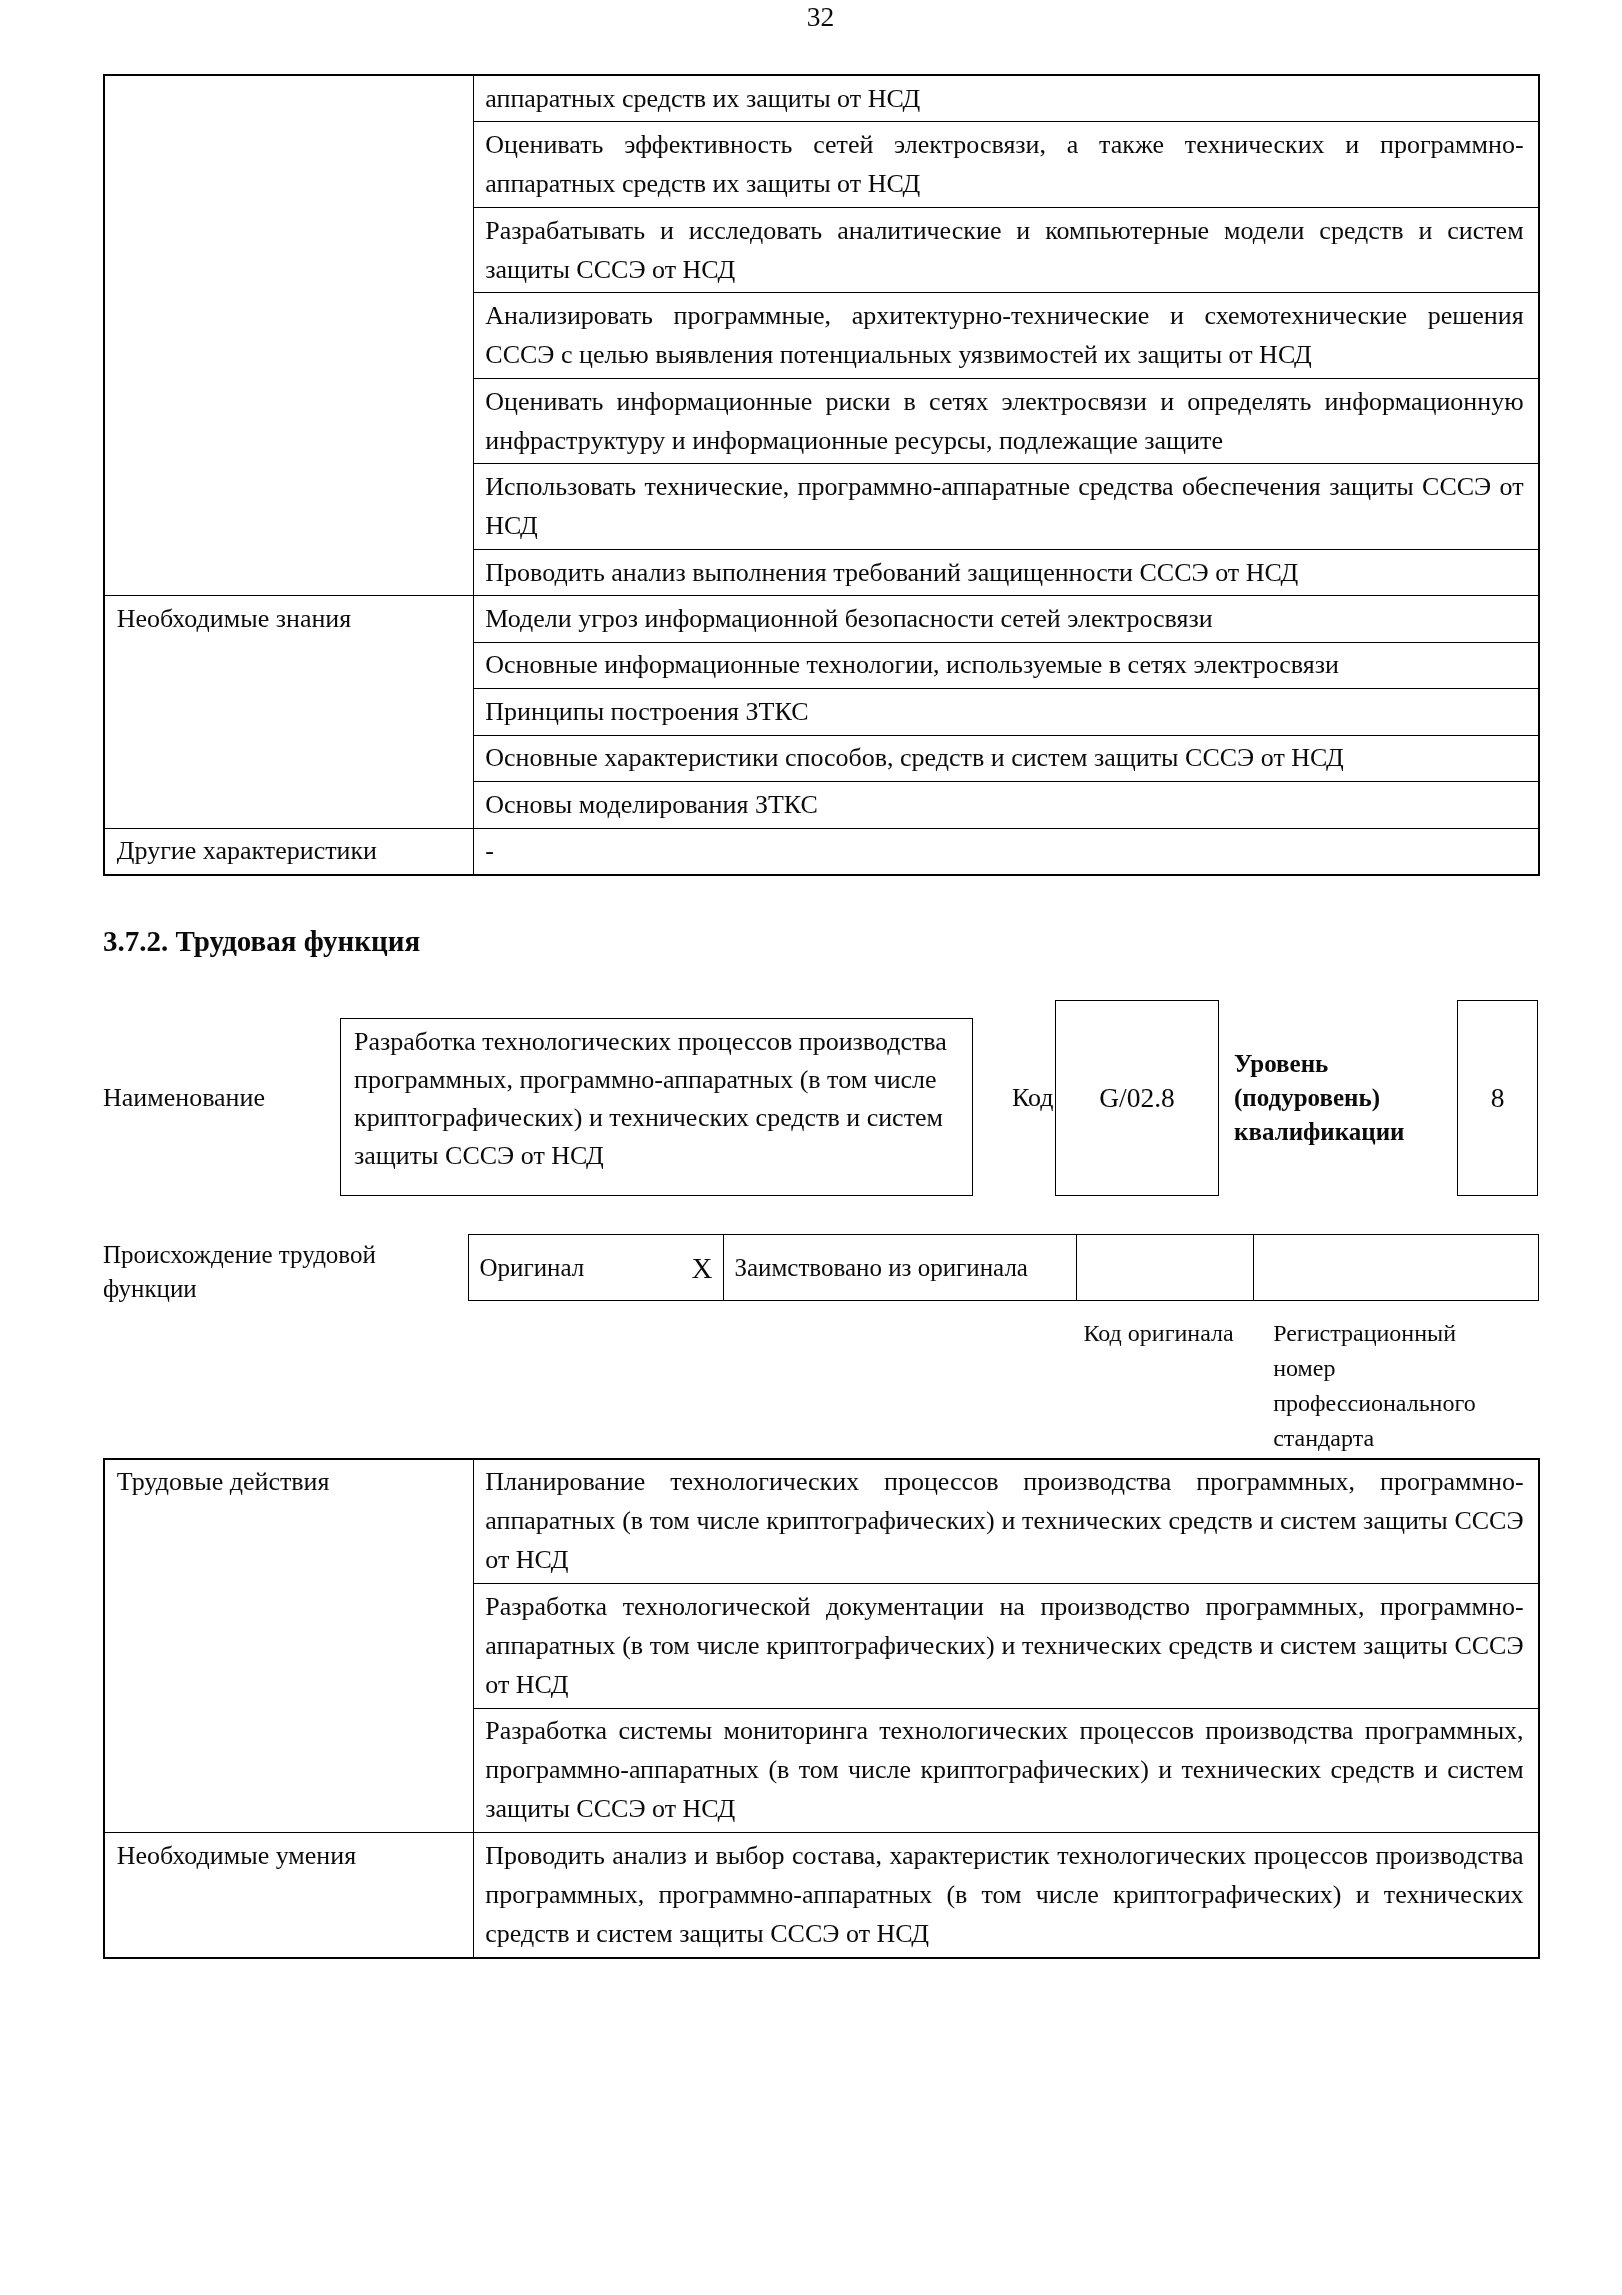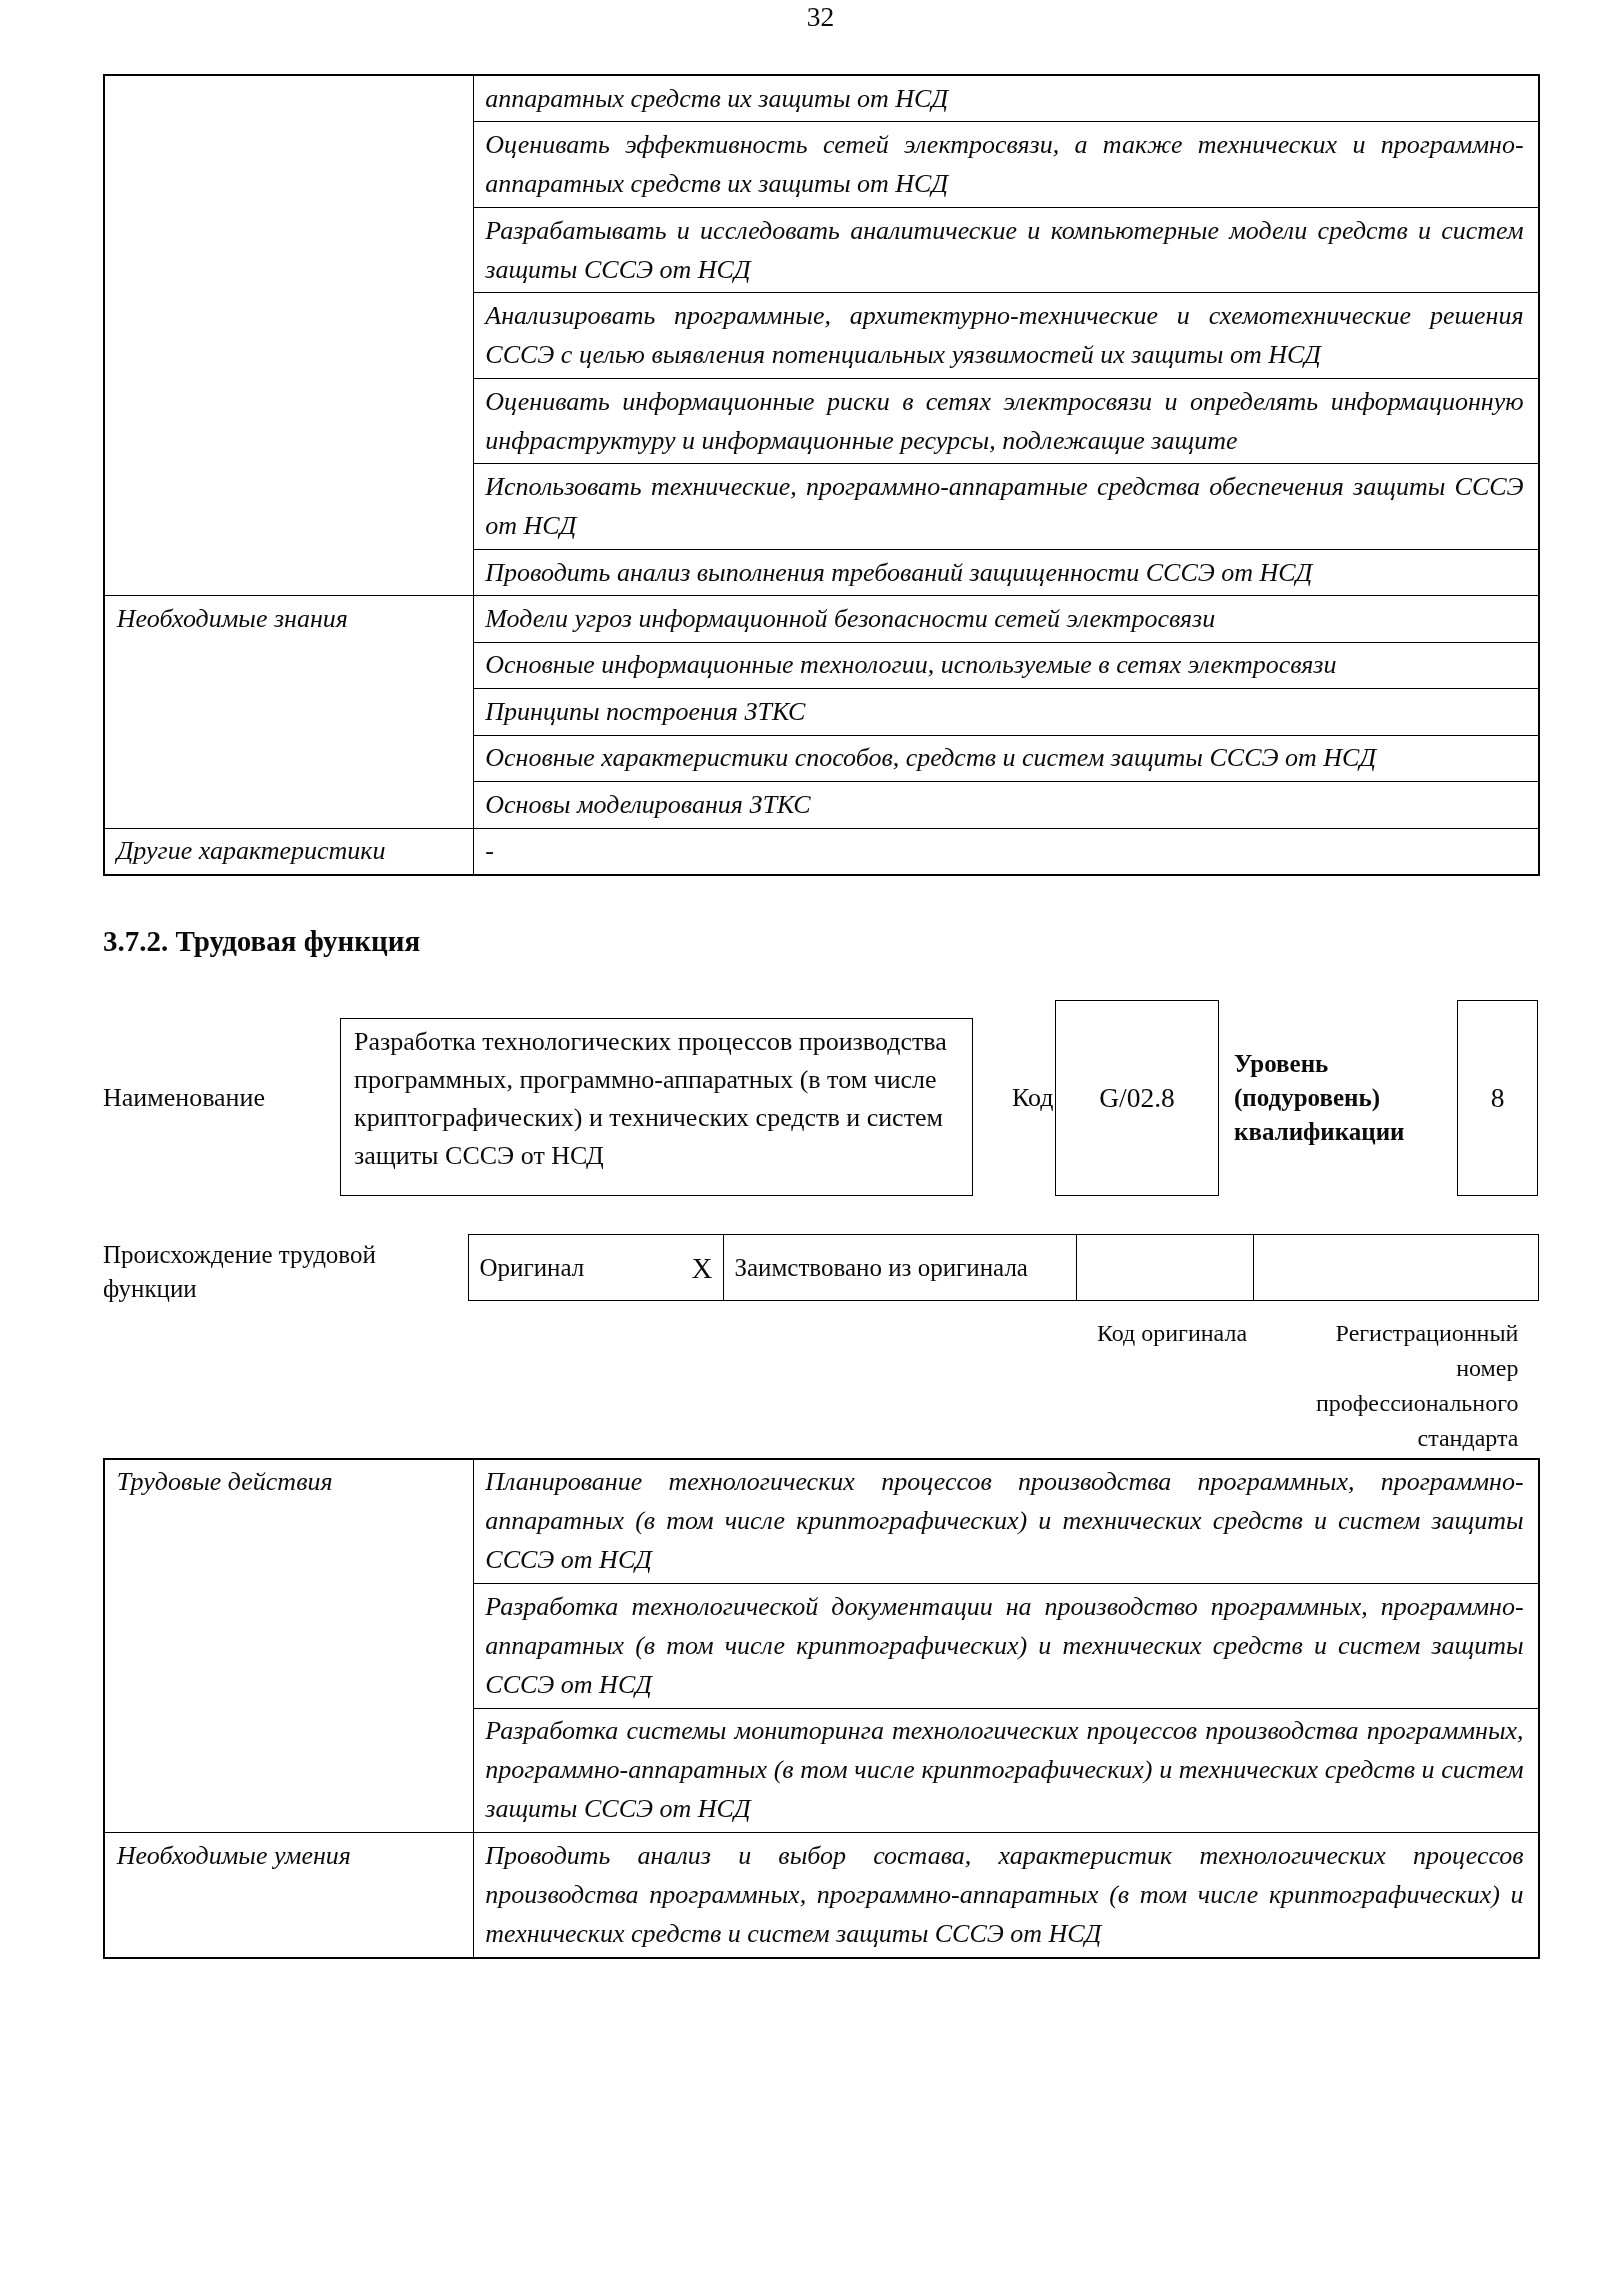--- a/index.html
+++ b/index.html
@@ -15,21 +15,20 @@
   .pagenum {
     text-align: center;
     font-size: 27.5px;
     line-height: 33px;
   }
 
   table.doc {
     border-collapse: collapse;
     table-layout: fixed;
     width: 1435px;
-    font-style: italic;
   }
   table.doc { border: 2px solid #000; }
   table.doc td {
     border: 1.3px solid #000;
     vertical-align: top;
     font-size: 26px;
     line-height: 39px;
     padding: 2.6px 14.4px 3.9px 11.8px;
   }
   td.justify { text-align: justify; }
@@ -87,21 +86,21 @@
   table.origin-t td {
     border: 1.3px solid #000;
     font-size: 25px; line-height: 30px;
     padding: 2.6px 10.5px; vertical-align: middle;
     height: 60px;
   }
   td.orig-cell { padding-right: 52px; }
   .orig-flex { display: flex; justify-content: space-between; align-items: center; }
   .xmark { font-size: 29px; }
   .origin-captions { display: flex; margin-left: 974px; width: 461px; padding-top: 14.4px; }
-  .origin-captions .cap { text-align: right; font-size: 24px; line-height: 35px; }
+  .origin-captions .cap { text-align: left; font-size: 24px; line-height: 35px; }
   .cap1 { width: 177px; box-sizing: border-box; padding: 0 6.5px; }
   .cap2 { width: 285px; box-sizing: border-box; padding: 0 19.6px; }
 
   .t2 { margin-top: 2px; }
 </style>
 </head>
 <body>
 
 <div class="content">
 

